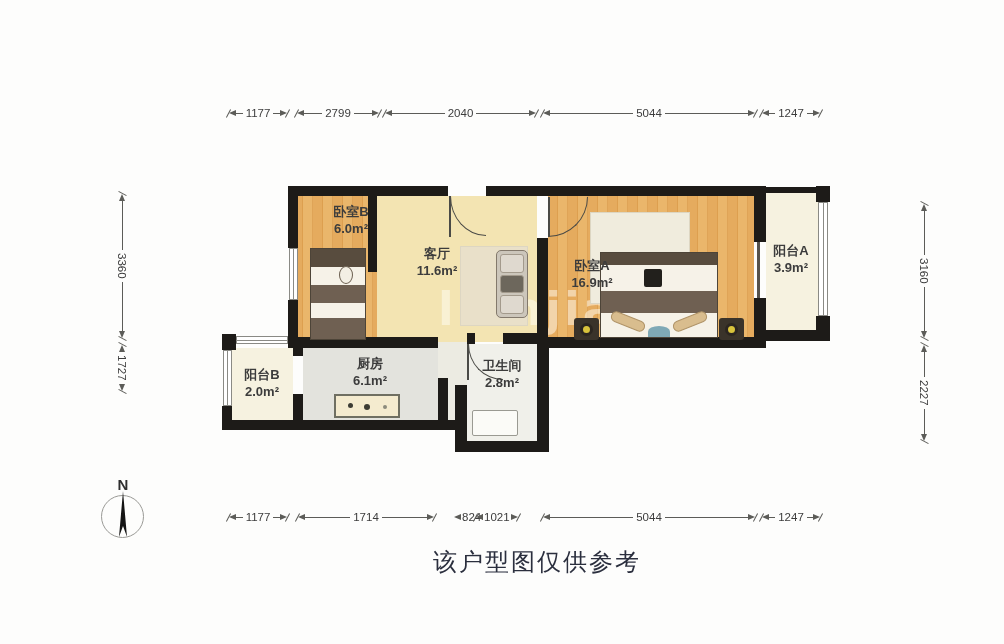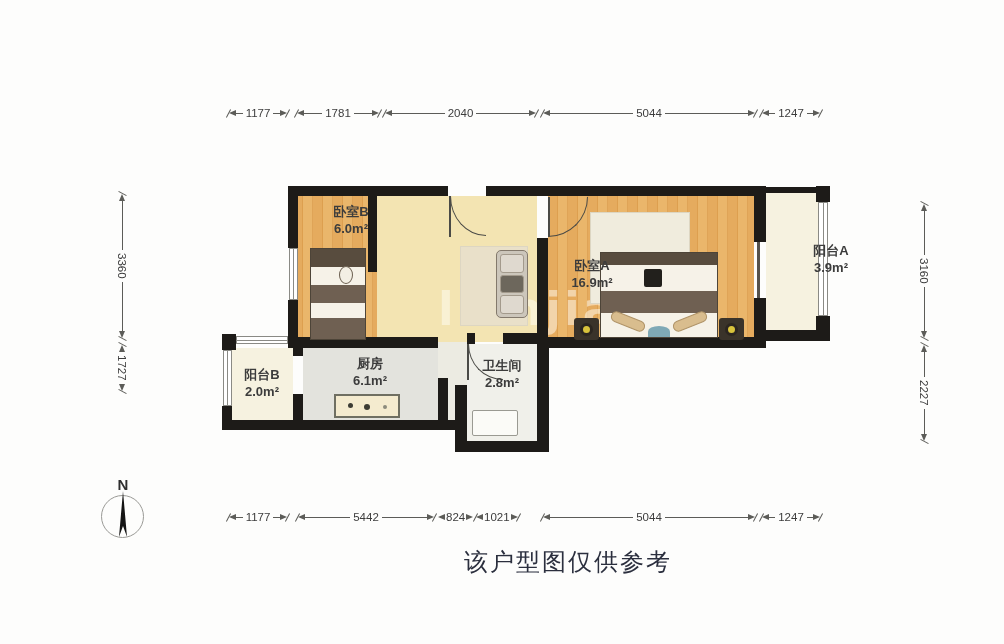--- a/index.html
+++ b/index.html
@@ -54,21 +54,21 @@
   .ar.d{border-width:7px 3px 0 3px;border-color:#5c5c58 transparent transparent transparent;}
   .tick-h{width:1px;height:9px;background:#5c5c58;transform:rotate(28deg);}
   .tick-v{height:1px;width:9px;background:#5c5c58;transform:rotate(28deg);}
   
   .compass{position:absolute;left:98px;top:476px;width:50px;height:66px;}
   .compass .n{position:absolute;left:0;top:0;width:50px;text-align:center;font-size:15px;font-weight:700;color:#2e2e2e;}
   .compass .circ{position:absolute;left:3px;top:19px;width:43px;height:43px;border:1.5px solid #9a9a96;border-radius:50%;box-sizing:border-box;}
   .compass .needle{position:absolute;left:15px;top:15px;width:20px;height:46px;background:#141414;
       clip-path:polygon(50% 0%,70% 100%,50% 76%,30% 100%);}
   
-  .caption{position:absolute;left:402px;top:546px;width:270px;text-align:right;
+  .caption{position:absolute;left:402px;top:546px;width:270px;text-align:center;
      font-family:"DejaVu Serif","Liberation Serif",serif;font-size:24px;color:#2b2f3e;letter-spacing:2px;}
   .wmark{position:absolute;left:438px;top:282px;font-size:46px;font-weight:700;letter-spacing:3px;
      color:rgba(255,253,245,0.5);font-family:"DejaVu Sans",sans-serif;pointer-events:none;}
 </style>
 </head>
 <body>
 
 <div id="stage">
 
   <div class="floor wood" style="left:293px;top:196px;width:85px;height:141px;"></div>
@@ -168,25 +168,29 @@
   <div class="dot" style="left:348px;top:403px;width:5px;height:5px;"></div>
   <div class="dot" style="left:364px;top:404px;width:6px;height:6px;"></div>
   <div class="dot" style="left:383px;top:405px;width:4px;height:4px;background:#8b8b7d;"></div>
 
   <div class="tub" style="left:472px;top:410px;width:46px;height:26px;"></div>
 
   <div class="rlabel" style="left:315px;top:204px;width:72px;">
     <div>卧室B</div>
     <div class="area">6.0m²</div>
   </div>
+  <div class="rlabel" style="left:392px;top:246px;width:90px;">
+    <div>客厅</div>
+    <div class="area">11.6m²</div>
+  </div>
   <div class="rlabel" style="left:548px;top:258px;width:88px;">
     <div>卧室A</div>
     <div class="area">16.9m²</div>
   </div>
-  <div class="rlabel" style="left:800px;top:243px;width:62px;">
+  <div class="rlabel" style="left:760px;top:243px;width:62px;">
     <div>阳台A</div>
     <div class="area">3.9m²</div>
   </div>
   <div class="rlabel" style="left:229px;top:367px;width:66px;">
     <div>阳台B</div>
     <div class="area">2.0m²</div>
   </div>
   <div class="rlabel" style="left:332px;top:356px;width:76px;">
     <div>厨房</div>
     <div class="area">6.1m²</div>
@@ -202,21 +206,21 @@
       <span class="dline-h"></span>
     <span class="dlbl">1177</span>
     <span class="dline-h"></span>
       <span class="ar r"></span>
       <span class="tick-h"></span>
   </div>
   <div class="dim-h" style="left:296px;top:106px;width:84px;">
     <span class="tick-h"></span>
       <span class="ar l"></span>
       <span class="dline-h"></span>
-    <span class="dlbl">1781</span>
+    <span class="dlbl">2799</span>
     <span class="dline-h"></span>
       <span class="ar r"></span>
       <span class="tick-h"></span>
   </div>
   <div class="dim-h" style="left:384px;top:106px;width:153px;">
     <span class="tick-h"></span>
       <span class="ar l"></span>
       <span class="dline-h"></span>
     <span class="dlbl">2040</span>
     <span class="dline-h"></span>
@@ -248,26 +252,26 @@
       <span class="dline-h"></span>
     <span class="dlbl">1177</span>
     <span class="dline-h"></span>
       <span class="ar r"></span>
       <span class="tick-h"></span>
   </div>
   <div class="dim-h" style="left:297px;top:510px;width:138px;">
     <span class="tick-h"></span>
       <span class="ar l"></span>
       <span class="dline-h"></span>
-    <span class="dlbl">5442</span>
-    <span class="dline-h"></span>
-      <span class="ar r"></span>
-      <span class="tick-h"></span>
-  </div>
-  <div class="dim-h" style="left:438px;top:510px;width:34px;">
+    <span class="dlbl">1714</span>
+    <span class="dline-h"></span>
+      <span class="ar r"></span>
+      <span class="tick-h"></span>
+  </div>
+  <div class="dim-h" style="left:454px;top:510px;width:34px;">
     <span class="ar l"></span>
     <span class="dlbl" style="padding:0 1px;">824</span>
     <span class="ar r"></span>
   </div>
   <div class="dim-h" style="left:475px;top:510px;width:55px;">
     <span class="tick-h"></span>
       <span class="ar l"></span>
     <span class="dlbl" style="padding:0 1px;">1021</span>
     <span class="ar r"></span>
       <span class="tick-h"></span>

